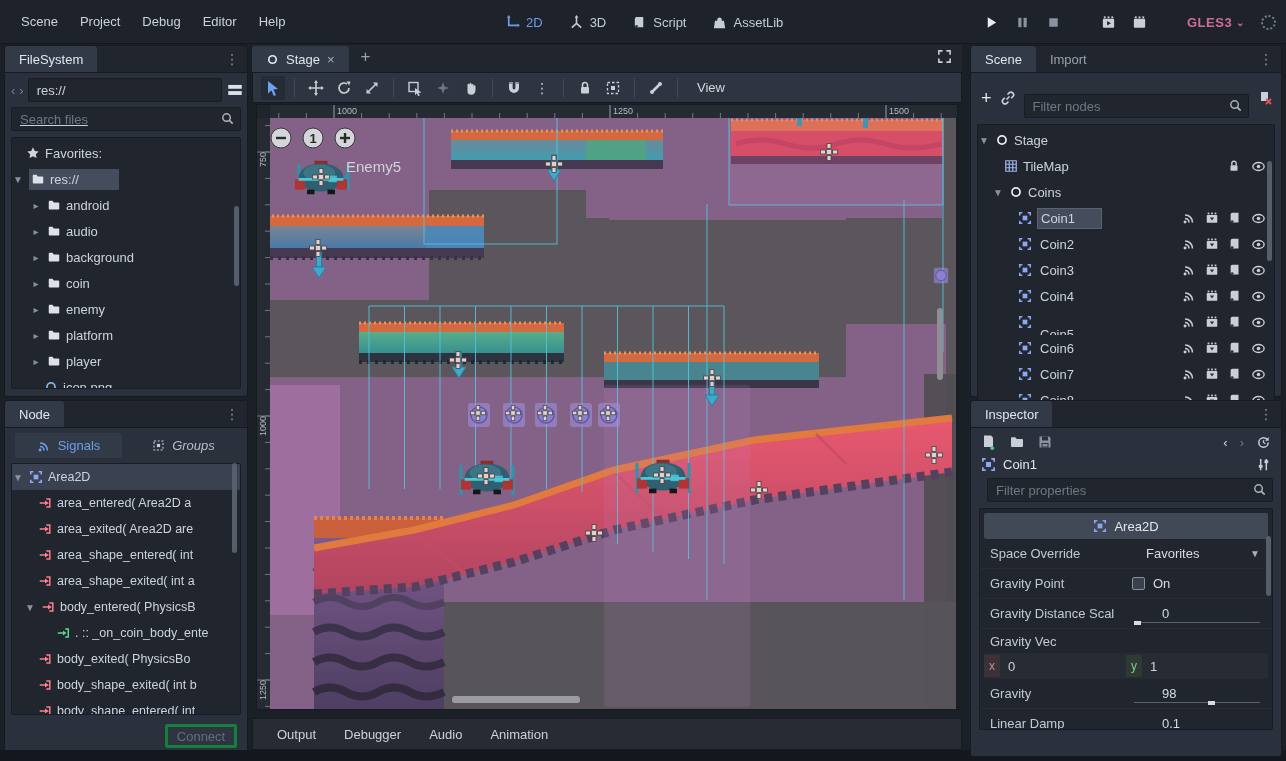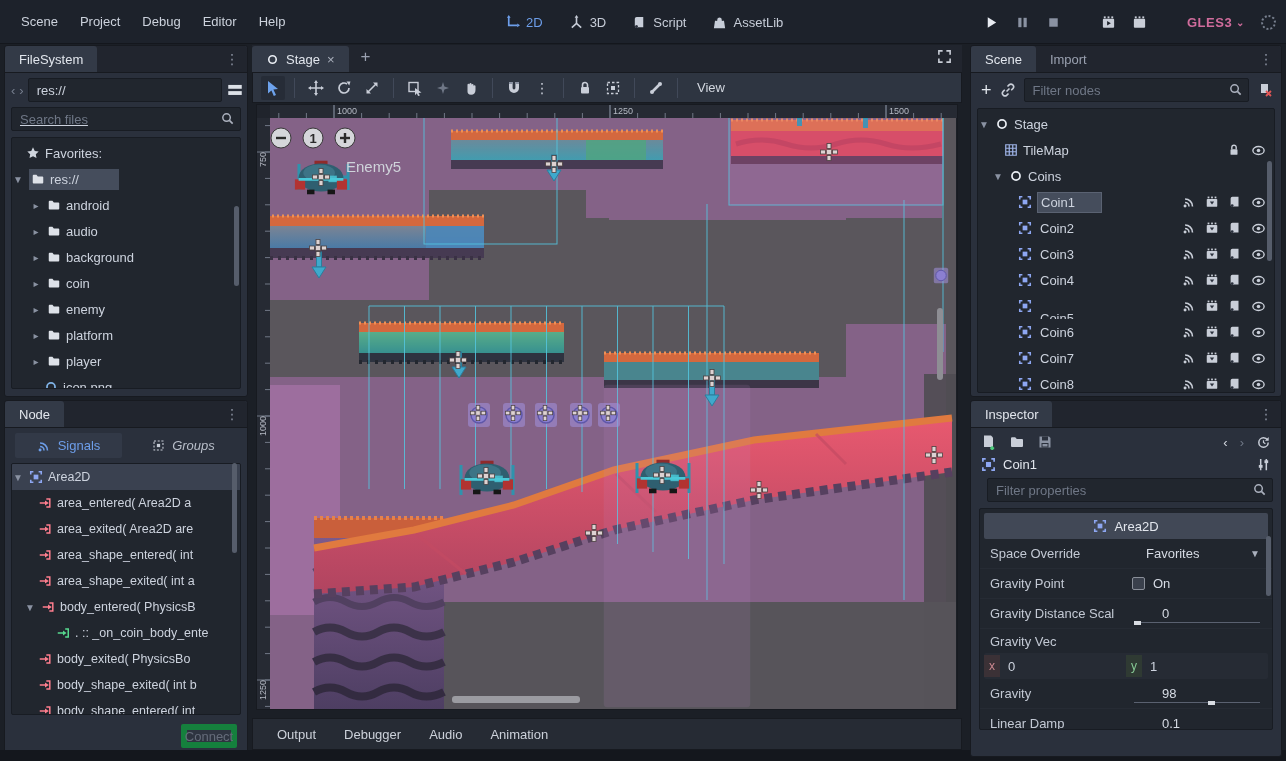--- a/index.html
+++ b/index.html
@@ -48,21 +48,21 @@
   #bottombar .btab { padding:0 10px; color:#ccd1da; }
   #statusstrip { left:0; top:750px; width:1286px; height:11px; background:#14171d; }
 
   
   .proprow { height:30px; display:flex; align-items:center; padding:0 6px 0 10px; border-bottom:1px solid #262b34; }
   .proplabel { width:142px; color:#c3c9d4; overflow:hidden; white-space:nowrap; flex:0 0 142px; }
   .propval { flex:1; position:relative; height:100%; display:flex; align-items:center; color:#d6dbe4; }
   .slider-line { position:absolute; left:2px; right:6px; bottom:5px; height:1px; background:#5a6170; }
   .slider-handle { position:absolute; bottom:3px; width:7px; height:4px; background:#d8dce2; }
   .vecbadge { width:16px; height:22px; display:flex; align-items:center; justify-content:center; font-size:12px; }
-  .connectbtn { position:absolute; right:10px; bottom:8px; width:56px; height:24px; background:#2e3440; border:6px solid #15803d; border-radius:2px; color:#656c7a; display:flex; align-items:center; justify-content:center; }
+  .connectbtn { position:absolute; right:10px; bottom:8px; width:72px; height:24px; background:#2e3440; border:3px solid #15803d; border-radius:2px; color:#656c7a; display:flex; align-items:center; justify-content:center; }
 </style>
 </head>
 <body>
 
 <svg width="0" height="0" style="position:absolute">
   <defs>
     <symbol id="i-search" viewBox="0 0 16 16">
         <circle cx="7" cy="7" r="4" fill="none" stroke="currentColor" stroke-width="1.6"></circle>
         <line x1="10" y1="10" x2="13.5" y2="13.5" stroke="currentColor" stroke-width="1.8"></line>
       </symbol>
@@ -891,21 +891,21 @@
       <div class="ptab">Import</div>
       <div class="dots3">⋮</div>
     </div>
     <div style="display:flex; align-items:center; gap:8px; padding:5px 8px 0 10px;">
       <span style="color:#e2e6ed; font-size:18px;">+</span>
       <span class="icon">
           <svg width="16" height="16">
             <use href="#i-link"></use>
           </svg>
         </span>
-      <div style="flex:1; position:relative;">
+      <div style="flex:1; position:relative;margin-top:16px;">
         <input style="width: 100%;" placeholder="Filter nodes">
         <span class="icon" style="position:absolute; right:6px; top:4px; color:#aab0bd">
             <svg width="15" height="15">
               <use href="#i-search"></use>
             </svg>
           </span>
       </div>
       <span class="icon">
           <svg width="16" height="16">
             <use href="#i-scriptx"></use>

